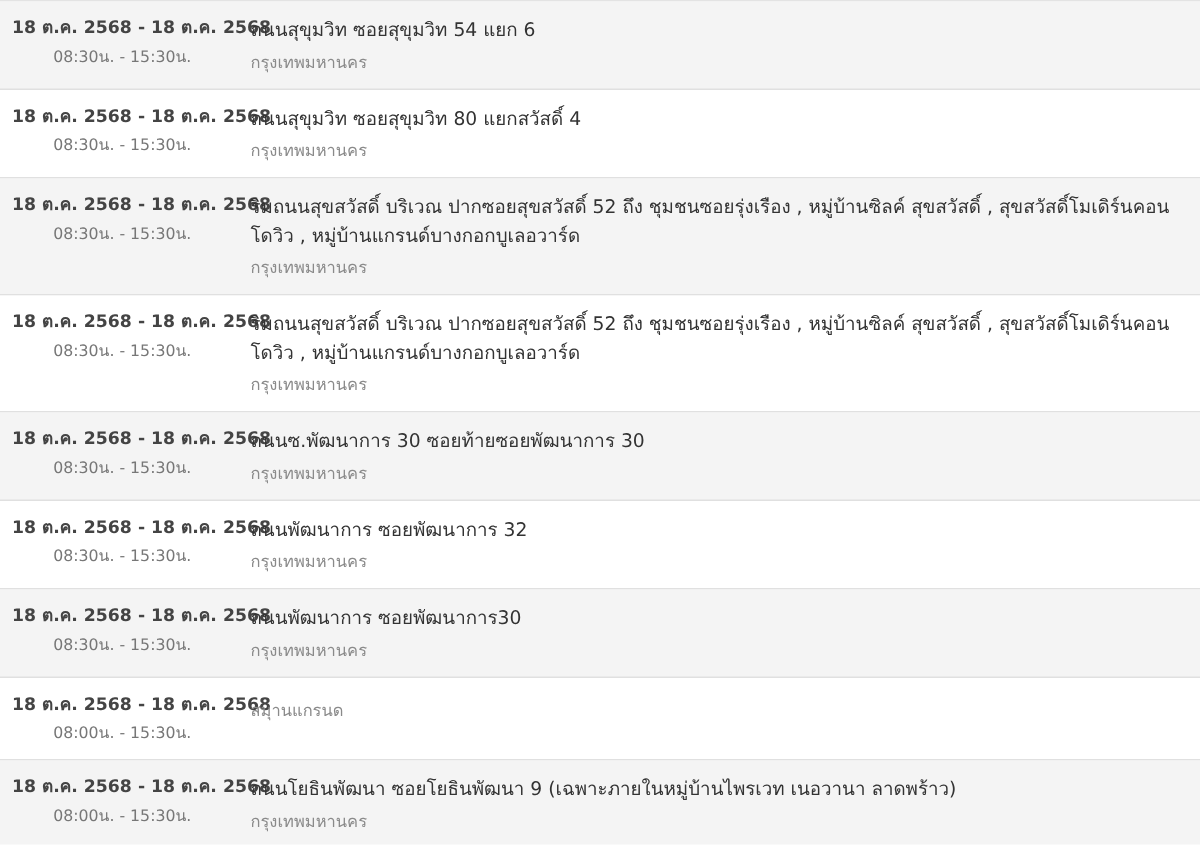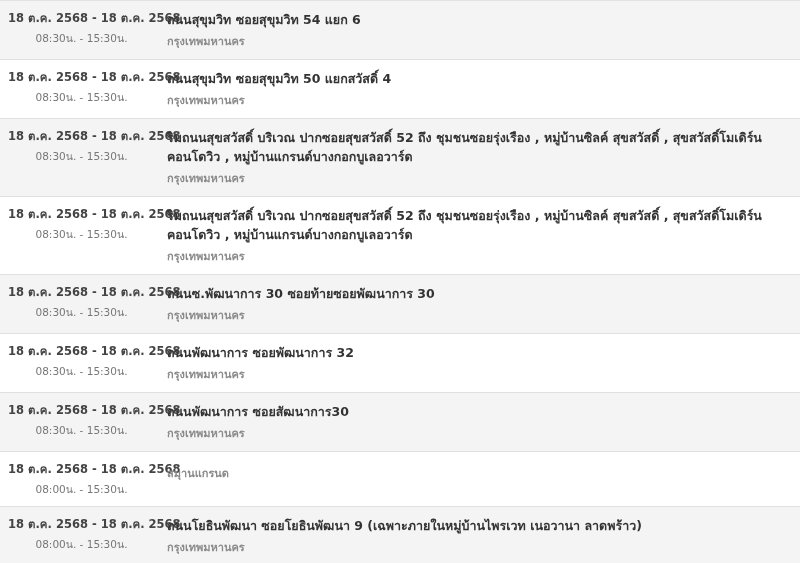--- a/index.html
+++ b/index.html
@@ -46,21 +46,20 @@
     color: #777777;
     line-height: 16px;
     margin-top: 4px;
     white-space: nowrap;
     text-align: center;
   }
   .col-detail {
     flex: 1 1 auto;
     padding: 9px 20px 9px 12px;
     box-sizing: border-box;
-    font-weight: bold;
   }
   .title {
     font-size: 12.5px;
     color: #333333;
     line-height: 19px;
   }
   .province {
     font-size: 11px;
     color: #8a8a8a;
     line-height: 16px;
@@ -80,21 +79,21 @@
         <div class="title">ถนนสุขุมวิท ซอยสุขุมวิท 54 แยก 6</div>
         <div class="province">กรุงเทพมหานคร</div>
       </div>
     </div>
     <div class="row">
       <div class="col-date">
         <div class="date-range">18 ต.ค. 2568 - 18 ต.ค. 2568</div>
         <div class="time-range">08:30น. - 15:30น.</div>
       </div>
       <div class="col-detail">
-        <div class="title">ถนนสุขุมวิท ซอยสุขุมวิท 50 แยกสวัสดิ์ 4</div>
+        <div class="title">ถนนสุขุมวิท ซอยสุขุมวิท 80 แยกสวัสดิ์ 4</div>
         <div class="province">กรุงเทพมหานคร</div>
       </div>
     </div>
     <div class="row alt">
       <div class="col-date">
         <div class="date-range">18 ต.ค. 2568 - 18 ต.ค. 2568</div>
         <div class="time-range">08:30น. - 15:30น.</div>
       </div>
       <div class="col-detail">
         <div class="title">ริมถนนสุขสวัสดิ์ บริเวณ ปากซอยสุขสวัสดิ์ 52 ถึง ชุมชนซอยรุ่งเรือง , หมู่บ้านซิลค์ สุขสวัสดิ์ , สุขสวัสดิ์โมเดิร์นคอนโดวิว , หมู่บ้านแกรนด์บางกอกบูเลอวาร์ด</div>
@@ -130,21 +129,21 @@
         <div class="title">ถนนพัฒนาการ ซอยพัฒนาการ 32</div>
         <div class="province">กรุงเทพมหานคร</div>
       </div>
     </div>
     <div class="row alt">
       <div class="col-date">
         <div class="date-range">18 ต.ค. 2568 - 18 ต.ค. 2568</div>
         <div class="time-range">08:30น. - 15:30น.</div>
       </div>
       <div class="col-detail">
-        <div class="title">ถนนพัฒนาการ ซอยสัฒนาการ30</div>
+        <div class="title">ถนนพัฒนาการ ซอยพัฒนาการ30</div>
         <div class="province">กรุงเทพมหานคร</div>
       </div>
     </div>
     <div class="row">
       <div class="col-date">
         <div class="date-range">18 ต.ค. 2568 - 18 ต.ค. 2568</div>
         <div class="time-range">08:00น. - 15:30น.</div>
       </div>
       <div class="col-detail">
         <div class="province">สมุานแกรนด</div>

